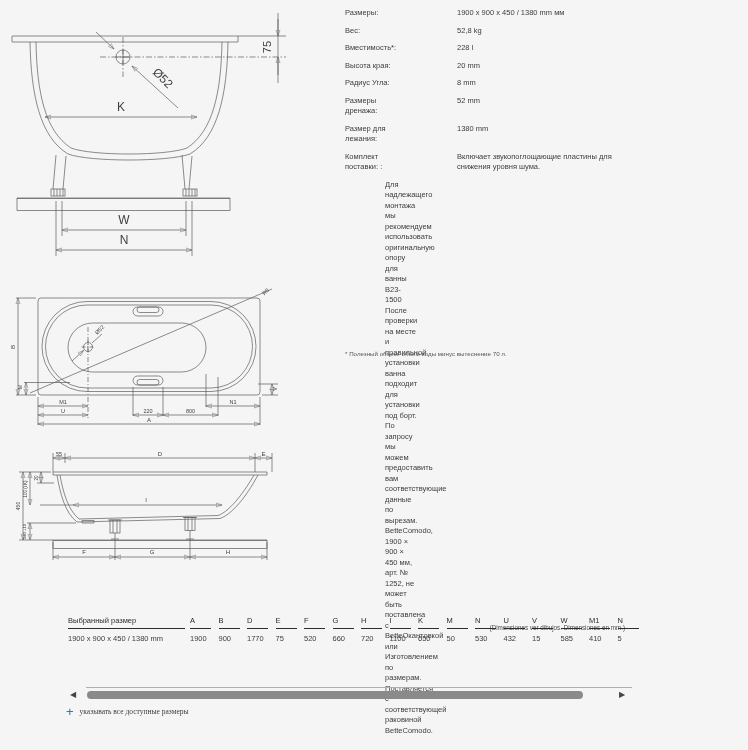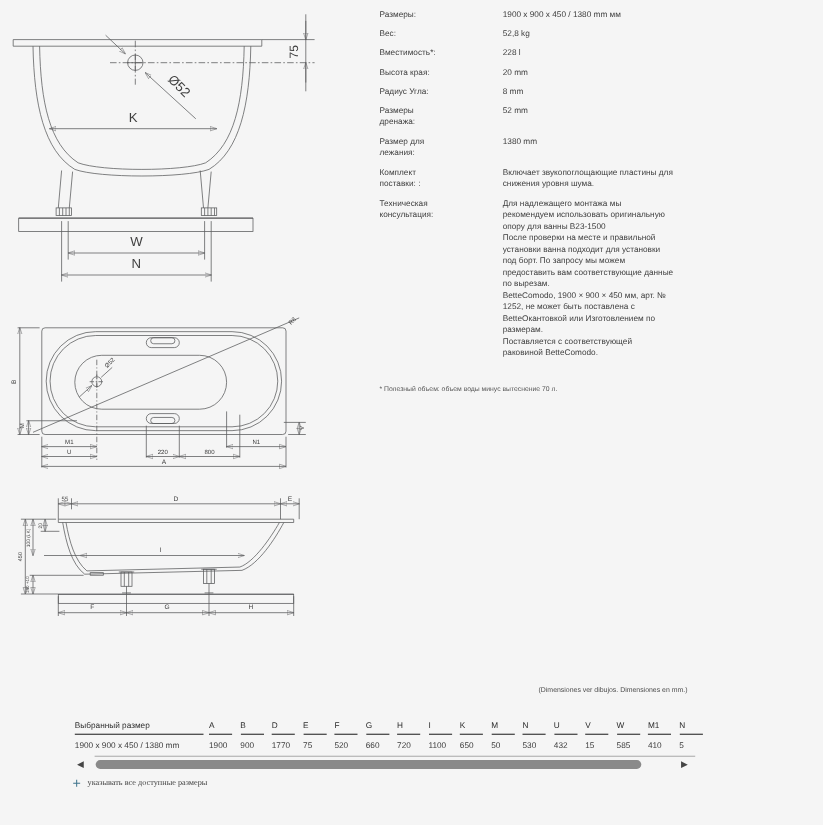--- a/index.html
+++ b/index.html
@@ -13,21 +13,21 @@
   .drw path,.drw line,.drw rect,.drw circle{fill:none;stroke:#5b5c5e;stroke-width:.7;}
   
   .specs{position:absolute;left:345px;top:8px;width:290px;}
   .specs-grid{display:grid;grid-template-columns:72px 195px;row-gap:7px;}
   .s-label{font-size:7.5px;line-height:10.5px;color:#3d3d3d;padding-right:8px;}
   .s-value{font-size:7.5px;line-height:10.5px;color:#3d3d3d;white-space:pre-line;margin-left:40px;}
   .footnote{position:absolute;left:0;top:342px;font-size:6.2px;color:#565656;}
   
   .section-title{position:absolute;left:68px;top:614px;font-size:17px;font-weight:700;color:#242424;letter-spacing:.2px;}
   .section-note{position:absolute;right:123px;top:624px;font-size:6.3px;color:#4c4c4c;}
-  .sizes-table{position:absolute;left:68px;top:655px;display:flex;align-items:center;}
+  .sizes-table{position:absolute;left:68px;top:616px;display:flex;align-items:center;}
   .sel-col{width:122px;flex:none;}
   .dim-col{width:28.5px;flex:none;}
   .dim-hdr,.sel-hdr{font-size:7.5px;color:#2c2c2c;padding-bottom:3px;}
   .sel-hdr{border-bottom:1px solid #2c2c2c;width:117px;}
   .dim-hdr{border-bottom:1px solid #2c2c2c;width:21px;}
   .dim-val,.sel-val{font-size:7.5px;color:#3d3d3d;margin-top:5px;white-space:nowrap;}
   .table-rule{position:absolute;left:86px;top:687px;width:546px;height:1px;background:#aeaeae;}
   .scroll-thumb{position:absolute;left:87px;top:691px;width:496px;height:8px;border-radius:4px;background:#8a8a8a;cursor:pointer;}
   .scroll-arrow{position:absolute;top:689px;font-size:8px;color:#454545;line-height:12px;cursor:pointer;}
   .scroll-arrow.left{left:70px;}
@@ -229,21 +229,20 @@
 
     <div class="s-label">Размеры дренажа:</div>
     <div class="s-value">52 mm</div>
 
     <div class="s-label">Размер для лежания:</div>
     <div class="s-value">1380 mm</div>
 
     <div class="s-label">Комплект поставки: :</div>
     <div class="s-value">Включает звукопоглощающие пластины для снижения уровня шума.</div>
 
-    <div class="s-label">Техническая консультация:</div>
     <div class="s-value">Для надлежащего монтажа мы рекомендуем использовать оригинальную опору для ванны B23-1500
 После проверки на месте и правильной установки ванна подходит для установки под борт. По запросу мы можем предоставить вам соответствующие данные по вырезам.
 BetteComodo, 1900 × 900 × 450 мм, арт. № 1252, не может быть поставлена с BetteОкантовкой или Изготовлением по размерам.
 Поставляется с соответствующей раковиной BetteComodo.</div>
   </div>
     <div class="footnote">* Полезный объем: объем воды минус вытеснение 70 л.</div>
   </div>
 
   <div class="section-note">(Dimensiones ver dibujos. Dimensiones en mm.)</div>
 

